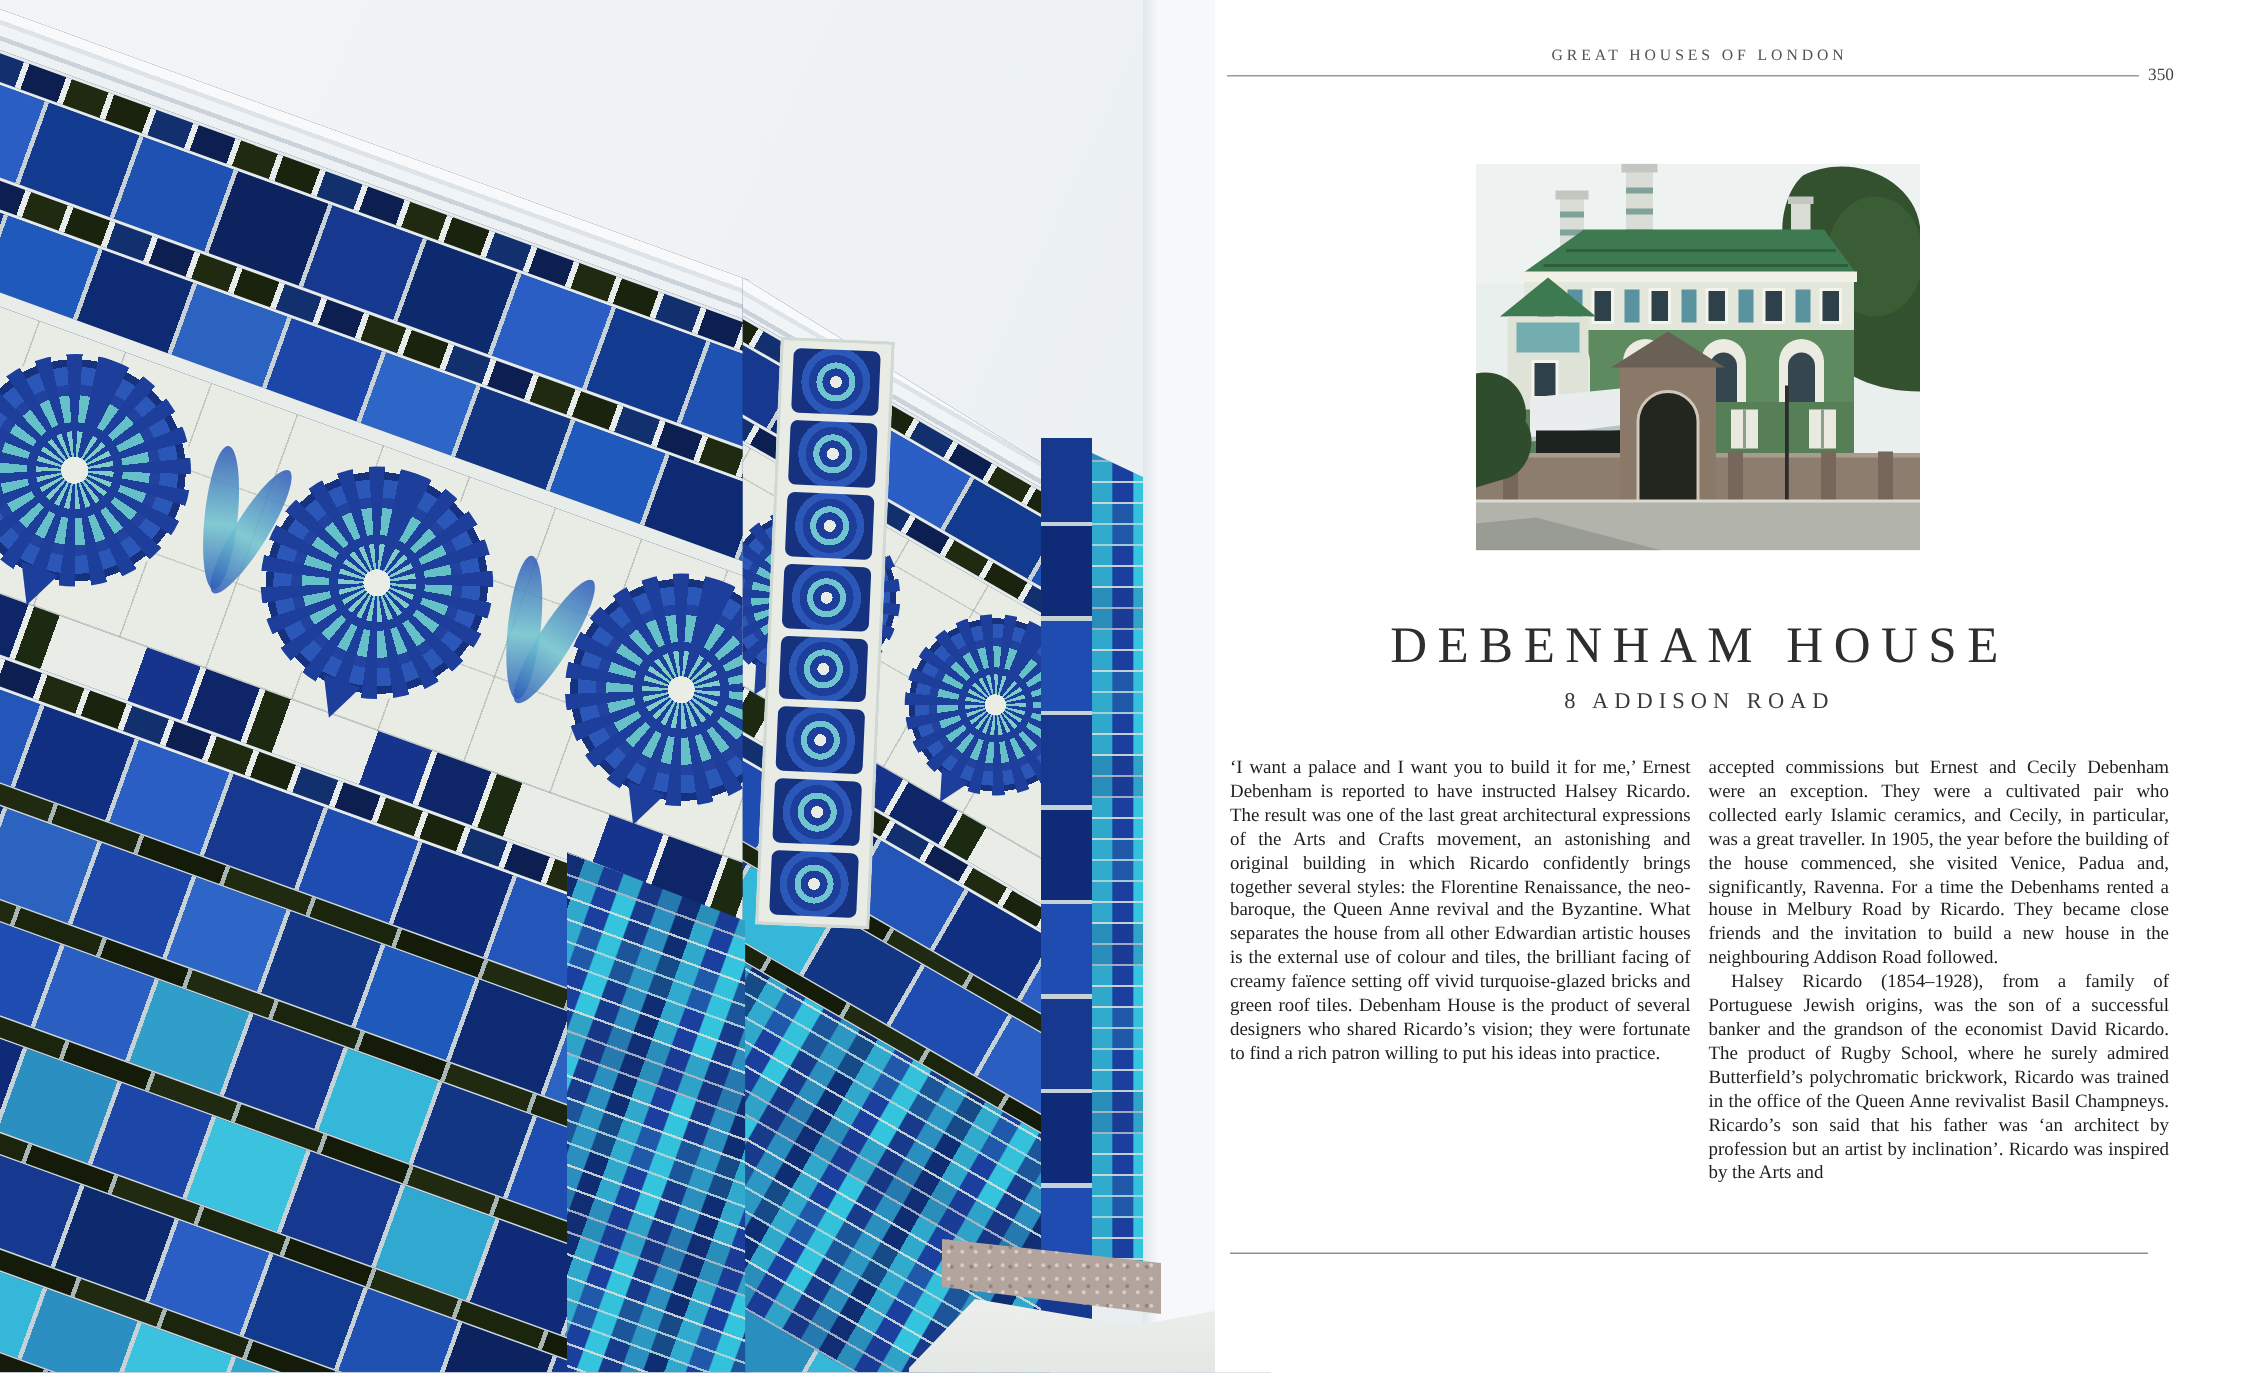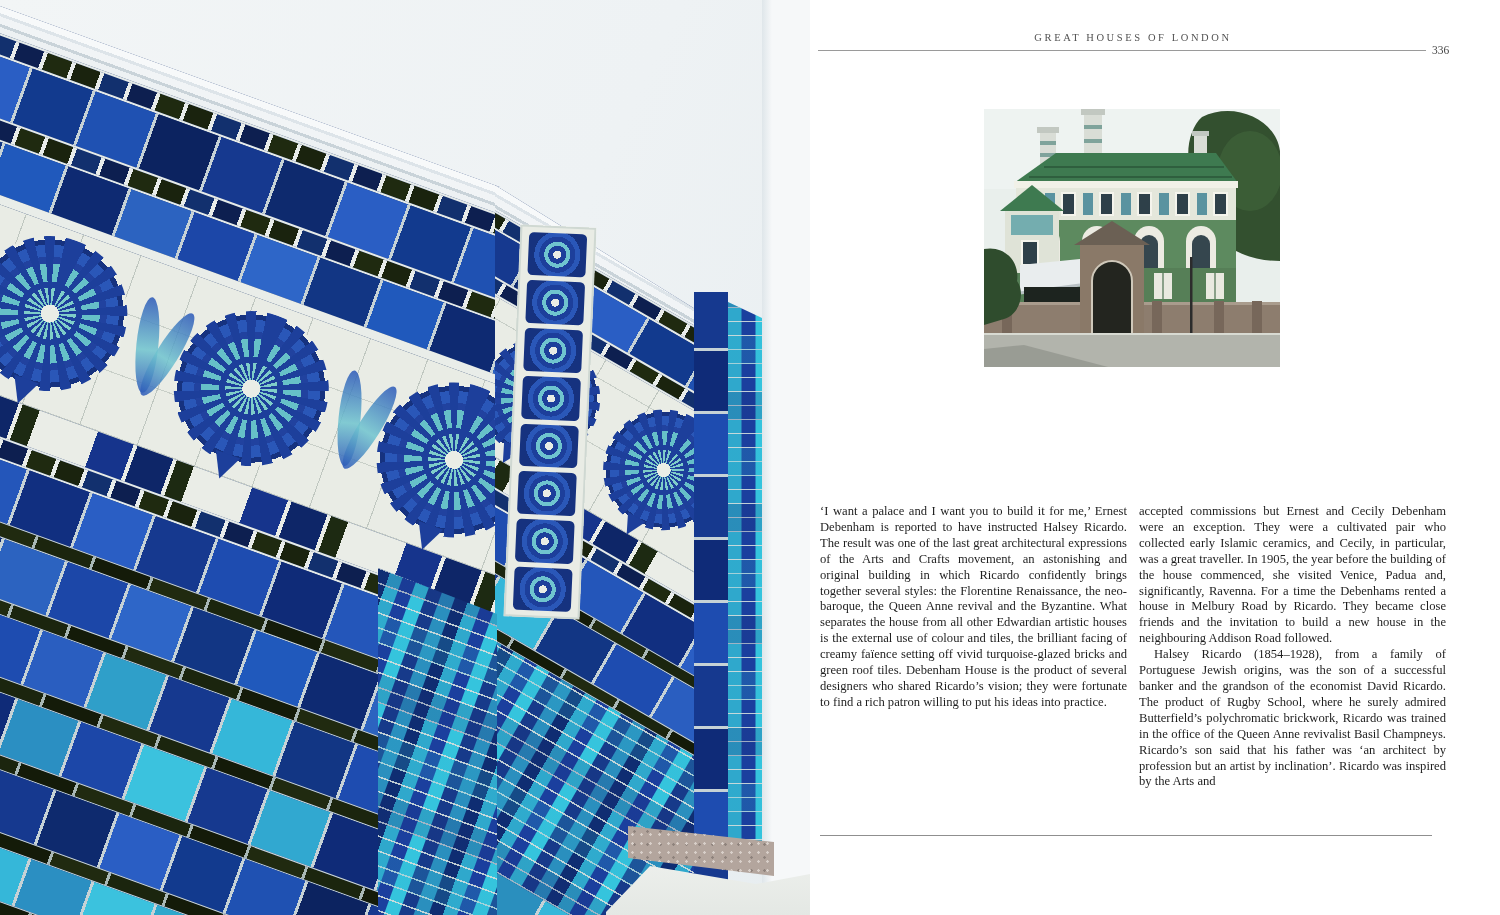--- a/index.html
+++ b/index.html
@@ -190,21 +190,21 @@
     <div class="pillar mosaic"></div>
     <div class="white-wall-right"></div>
     <div class="skirting"></div>
     <div class="floor"></div>
   </div>
 
   <div class="page-right">
 
     <div class="running-head">GREAT HOUSES OF LONDON</div>
     <div class="head-rule"></div>
-    <div class="folio">336</div>
+    <div class="folio">350</div>
 
     <div class="house-photo">
       <svg width="296" height="258" viewBox="0 0 296 258" xmlns="http://www.w3.org/2000/svg">
         <rect width="296" height="258" fill="#e9efec"></rect>
         <rect width="296" height="80" fill="#eef3f1"></rect>
 
         <path d="M218,8 C250,-8 292,10 296,42 L296,152 C268,152 240,142 228,118 C205,112 199,86 211,70 C199,52 204,20 218,8 Z" fill="#33502f"></path>
         <ellipse cx="266" cy="62" rx="32" ry="40" fill="#3f6239" opacity="0.75"></ellipse>
 
         <rect x="56" y="22" width="16" height="54" fill="#d9ddd6"></rect>
@@ -280,20 +280,22 @@
         <rect x="206" y="148" width="2.5" height="78" fill="#2c2c2c"></rect>
 
         <rect x="0" y="224" width="296" height="3" fill="#d8dad2"></rect>
         <rect x="0" y="226" width="296" height="32" fill="#b2b4ac"></rect>
         <polygon points="0,258 124,258 40,236 0,240" fill="#8e918a" opacity="0.7"></polygon>
 
         <path d="M0,140 C20,136 36,152 33,172 C42,184 35,206 20,210 L0,216 Z" fill="#2f4c2d"></path>
       </svg>
     </div>
 
+    <div class="title">DEBENHAM HOUSE</div>
+    <div class="subtitle">8 ADDISON ROAD</div>
 
     <div class="columns">
       <div class="col">
         <p>‘I want a palace and I want you to build it for me,’ Ernest Debenham is reported to have instructed Halsey Ricardo. The result was one of the last great architectural expressions of the Arts and Crafts movement, an astonishing and original building in which Ricardo confidently brings together several styles: the Florentine Renaissance, the neo-baroque, the Queen Anne revival and the Byzantine. What separates the house from all other Edwardian artistic houses is the external use of colour and tiles, the brilliant facing of creamy faïence setting off vivid turquoise-glazed bricks and green roof tiles. Debenham House is the product of several designers who shared Ricardo’s vision; they were fortunate to find a rich patron willing to put his ideas into practice.</p>
       </div>
       <div class="col">
         <p>accepted commissions but Ernest and Cecily Debenham were an exception. They were a cultivated pair who collected early Islamic ceramics, and Cecily, in particular, was a great traveller. In 1905, the year before the building of the house commenced, she visited Venice, Padua and, significantly, Ravenna. For a time the Debenhams rented a house in Melbury Road by Ricardo. They became close friends and the invitation to build a new house in the neighbouring Addison Road followed.</p>
         <p class="indent">Halsey Ricardo (1854–1928), from a family of Portuguese Jewish origins, was the son of a successful banker and the grandson of the economist David Ricardo. The product of Rugby School, where he surely admired Butterfield’s polychromatic brickwork, Ricardo was trained in the office of the Queen Anne revivalist Basil Champneys. Ricardo’s son said that his father was ‘an architect by profession but an artist by inclination’. Ricardo was inspired by the Arts and</p>
       </div>
     </div>

